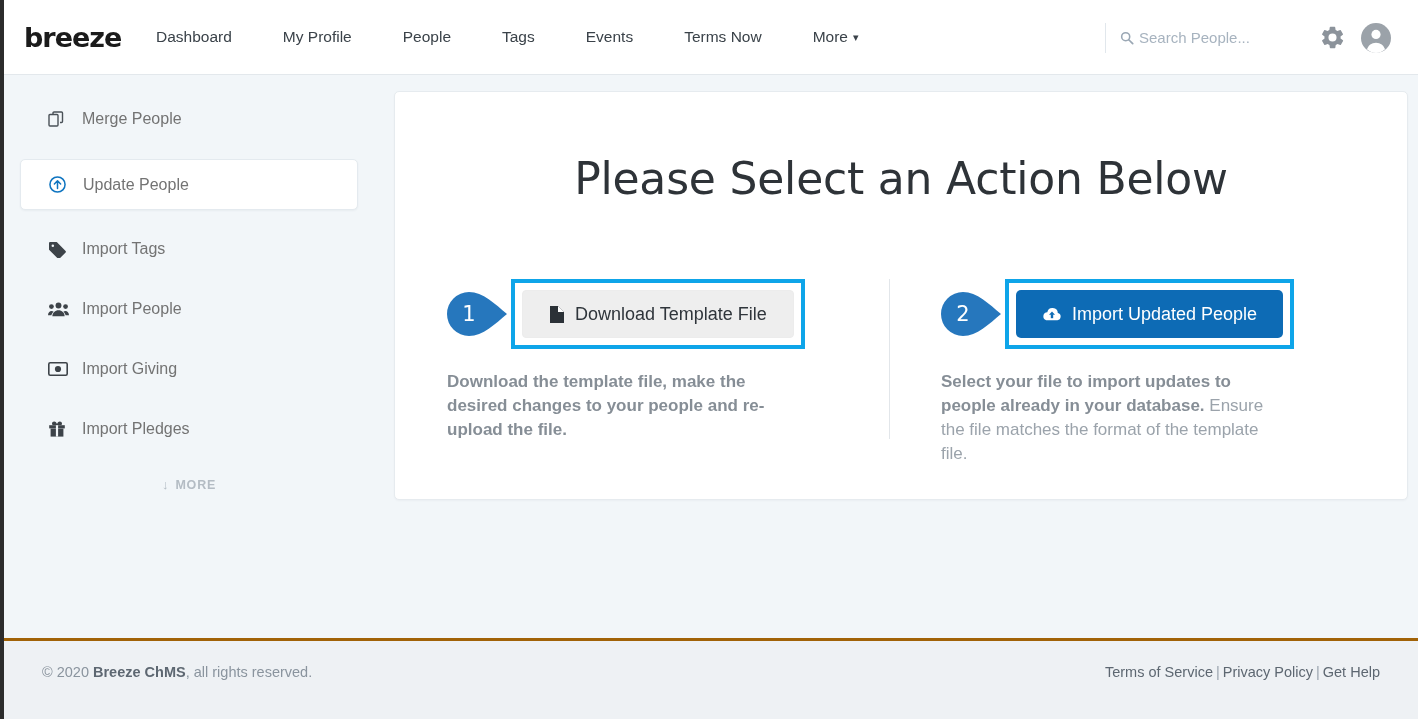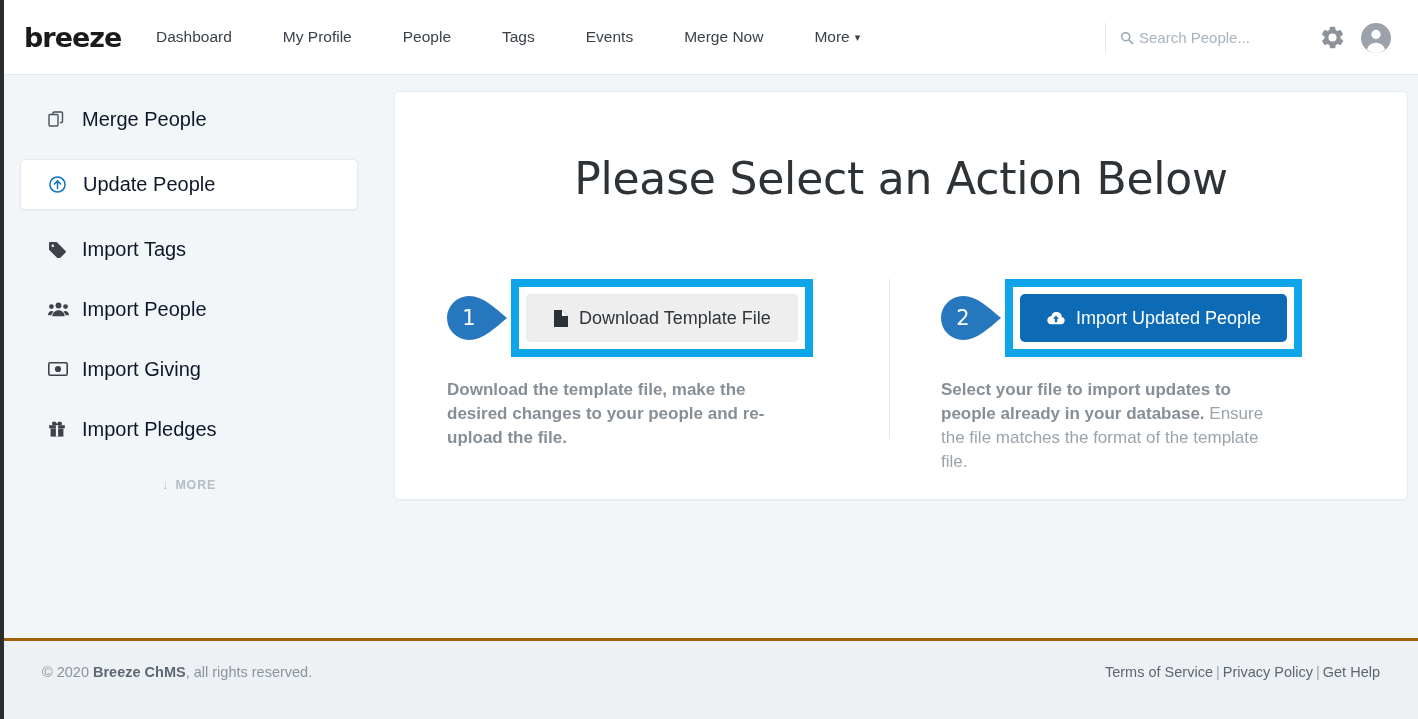--- a/index.html
+++ b/index.html
@@ -131,22 +131,22 @@
     width: 22px;
     height: 20px;
     margin-right: 12px;
     display: flex;
     align-items: center;
     justify-content: flex-start;
     flex: 0 0 22px;
     color: #3d4349;
   }
   .side-label {
-    font-size: 20px;
-    color: #0f172a;
+    font-size: 16px;
+    color: #737373;
     white-space: nowrap;
   }
   .more-row {
     display: flex;
     align-items: center;
     justify-content: center;
     margin-top: 28px;
     cursor: pointer;
   }
   .more-arrow {
@@ -223,21 +223,21 @@
     height: 44px;
     display: flex;
     align-items: center;
     justify-content: center;
     color: #ffffff;
     font-size: 21px;
     font-weight: 400;
     font-family: "DejaVu Sans", sans-serif;
   }
   .hl {
-    border: 8px solid #0ea5e9;
+    border: 4px solid #0ea5e9;
     padding: 7px;
     background: #ffffff;
     display: inline-block;
   }
   .btn-grey {
     display: flex;
     align-items: center;
     justify-content: center;
     background: #eeeeee;
     border: 1px solid #ececec;
@@ -317,21 +317,21 @@
 
   <div class="topbar">
     <div class="brand">breeze</div>
 
     <div class="navlinks">
       <div class="navlink"><span>Dashboard</span></div>
       <div class="navlink"><span>My Profile</span></div>
       <div class="navlink"><span>People</span></div>
       <div class="navlink"><span>Tags</span></div>
       <div class="navlink"><span>Events</span></div>
-      <div class="navlink"><span>Merge Now</span></div>
+      <div class="navlink"><span>Terms Now</span></div>
       <div class="navlink"><span>More</span><span class="caret">▾</span></div>
     </div>
 
     <div class="topright">
       <div class="searchwrap">
         <svg class="search-icon" viewBox="0 0 16 16">
           <circle cx="6.5" cy="6.5" r="4.6" fill="none" stroke="#9aa7b4" stroke-width="1.8"></circle>
           <line x1="10" y1="10" x2="14.5" y2="14.5" stroke="#9aa7b4" stroke-width="2" stroke-linecap="round"></line>
         </svg>
         <input class="search-input" type="text" placeholder="Search People..." style="">

